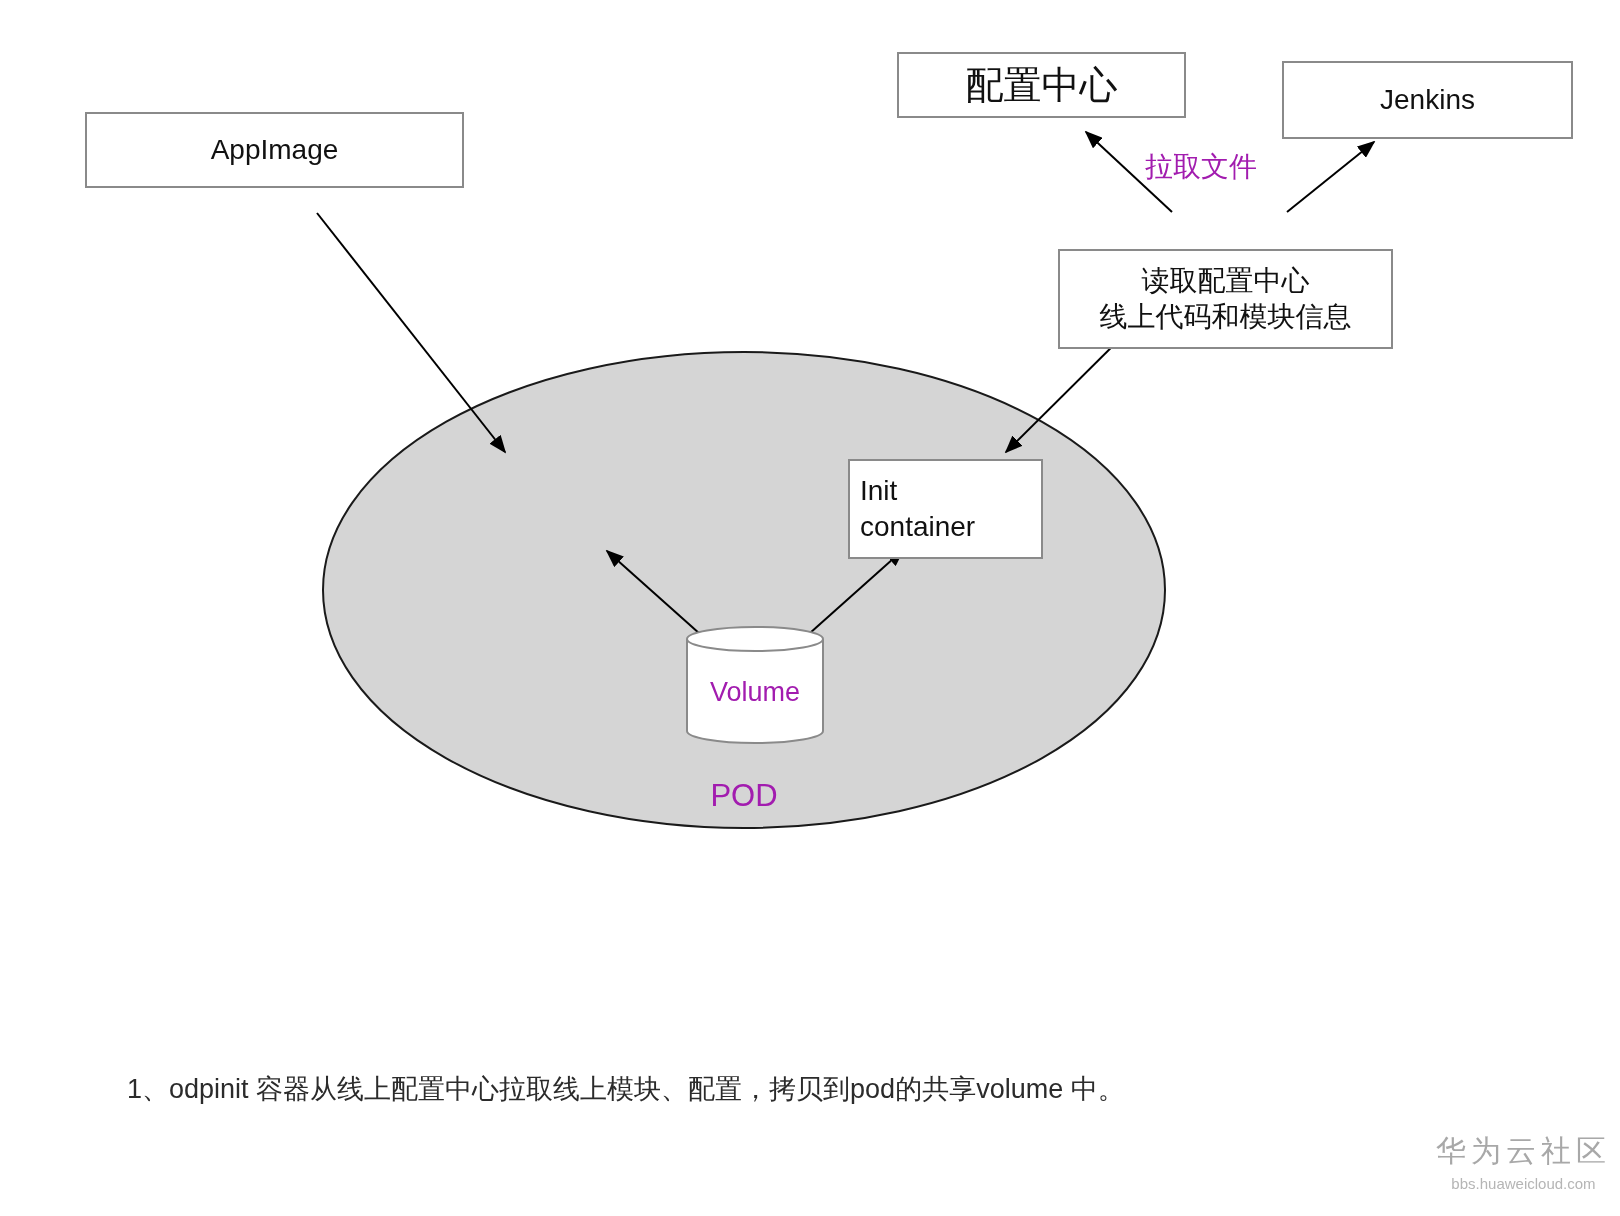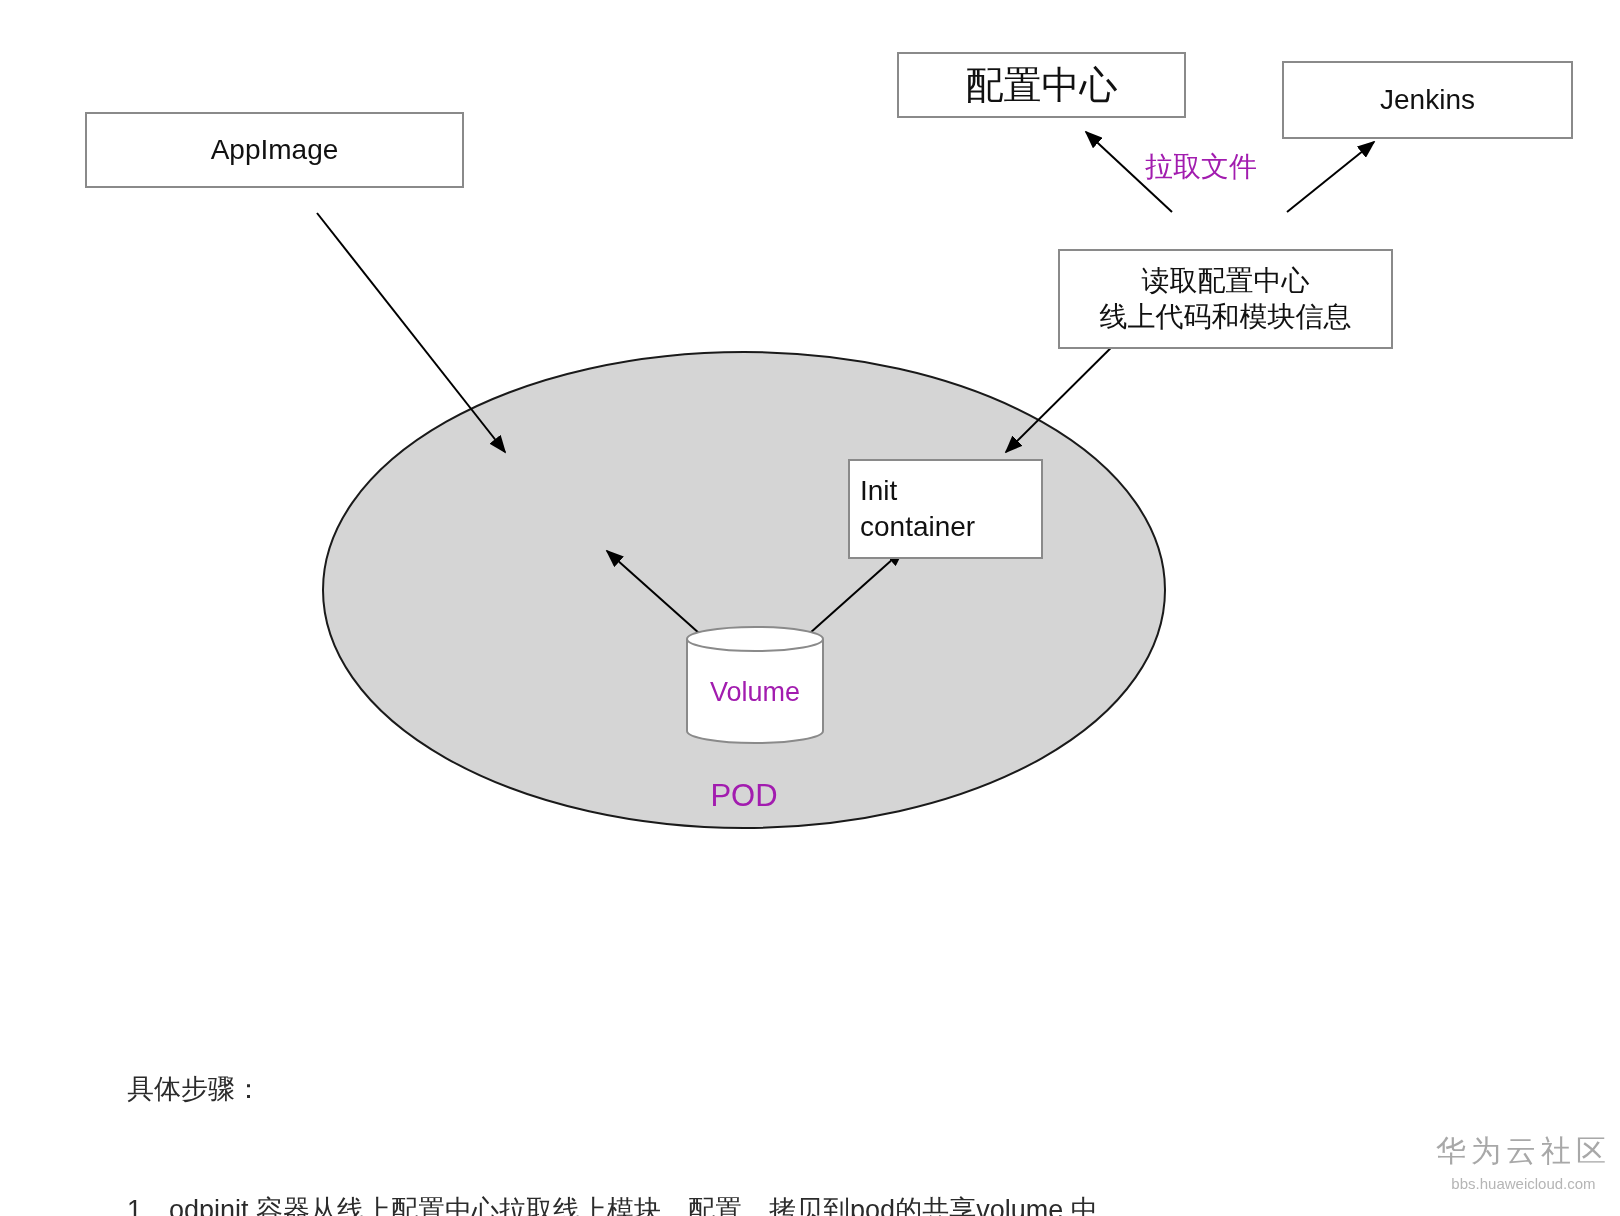--- a/index.html
+++ b/index.html
@@ -130,21 +130,20 @@
     </div>
   </div>
 
   <div class="label label-pullfiles">拉取文件</div>
 
   <div class="label label-volume">Volume</div>
 
   <div class="label label-pod">POD</div>
 
   <div class="steps">
-    <div class="steps-title">具体步骤：</div>
     <div>1、odpinit 容器从线上配置中心拉取线上模块、配置，拷贝到pod的共享volume 中。</div>
     
     
   </div>
 
   <div class="watermark">
     <div class="watermark-title">华为云社区</div>
     <div class="watermark-sub">bbs.huaweicloud.com</div>
   </div>
 

